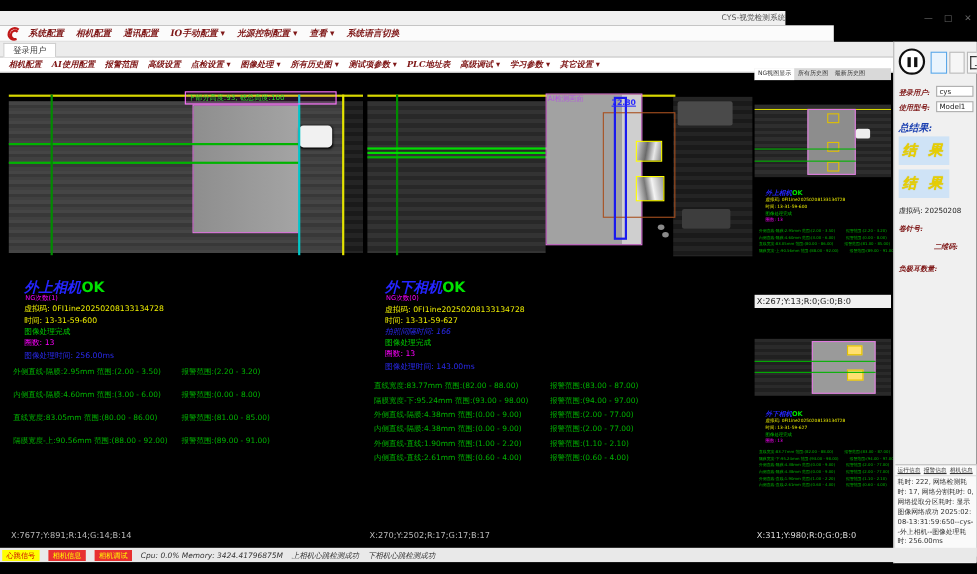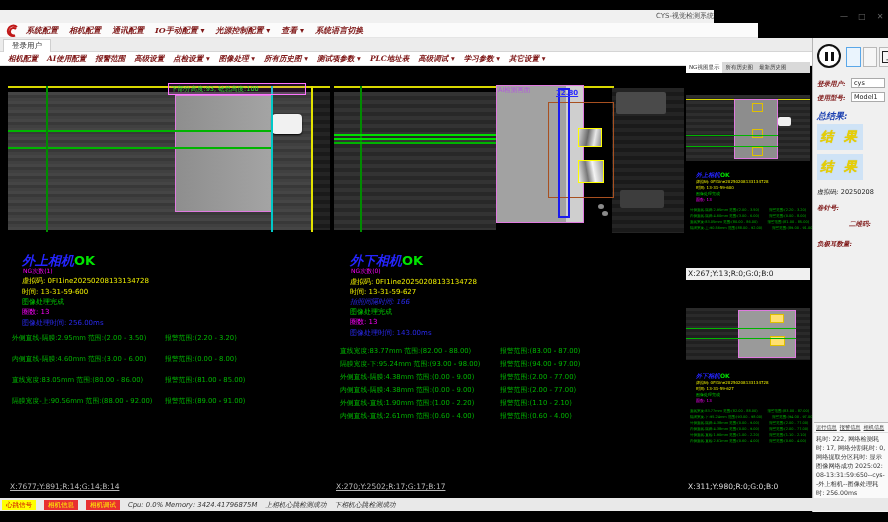--- a/index.html
+++ b/index.html
@@ -48,21 +48,21 @@
 
   .cam-title { font-style:italic; font-weight:bold; font-size:13px; color:#2525ff; white-space:nowrap; }
   .cam-title .ok { color:#00e400; font-style:normal; }
   .t-ng   { font-size:6px;  color:#ff00ff; }
   .t-yel  { font-size:7px;  color:#f0f000; white-space:nowrap; }
   .t-grn  { font-size:7px;  color:#00cc00; white-space:nowrap; }
   .t-mag  { font-size:7px;  color:#ff00ff; white-space:nowrap; }
   .t-blu  { font-size:7px;  color:#2a2aee; white-space:nowrap; }
 
   .mrow span { position:absolute; font-size:6.8px; color:#00b400; white-space:nowrap; }
-  .coords { font-size:7.5px; color:#b9b9b9; white-space:nowrap;text-decoration:underline; }
+  .coords { font-size:7.5px; color:#b9b9b9; white-space:nowrap; }
 
   
   .history { left:686px; top:62px; width:124px; height:431px; }
   .h-tabs { top:0; left:0; width:124px; height:11px; background:#d9d9d9; display:flex; }
   .h-tabs span { font-size:5.5px; color:#333; line-height:11px; padding:0 3px; white-space:nowrap; cursor:default; }
   .h-tabs span.active { background:#fff; }
   .miniview { background:#000; left:0; width:124px; }
   .strip1 { left:0; top:206px; width:124px; height:12px; background:#f0f0f0;
     font-size:7.5px; color:#222; line-height:12px; padding-left:2px; }
   .coords2 { left:0; top:420px; width:124px; height:11px; font-size:7.5px; color:#ddd; padding-left:2px; }

